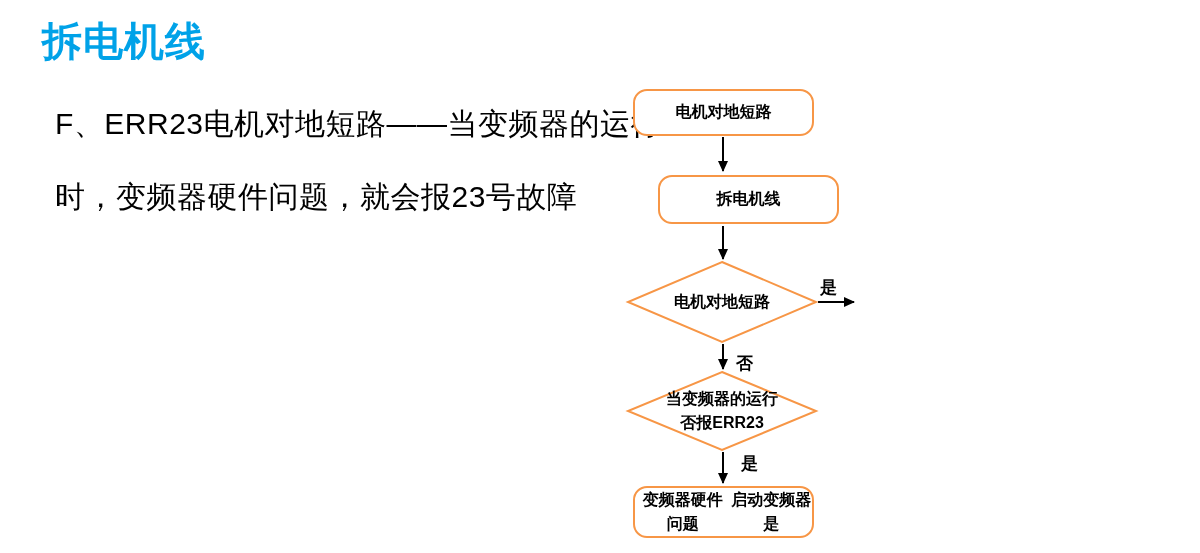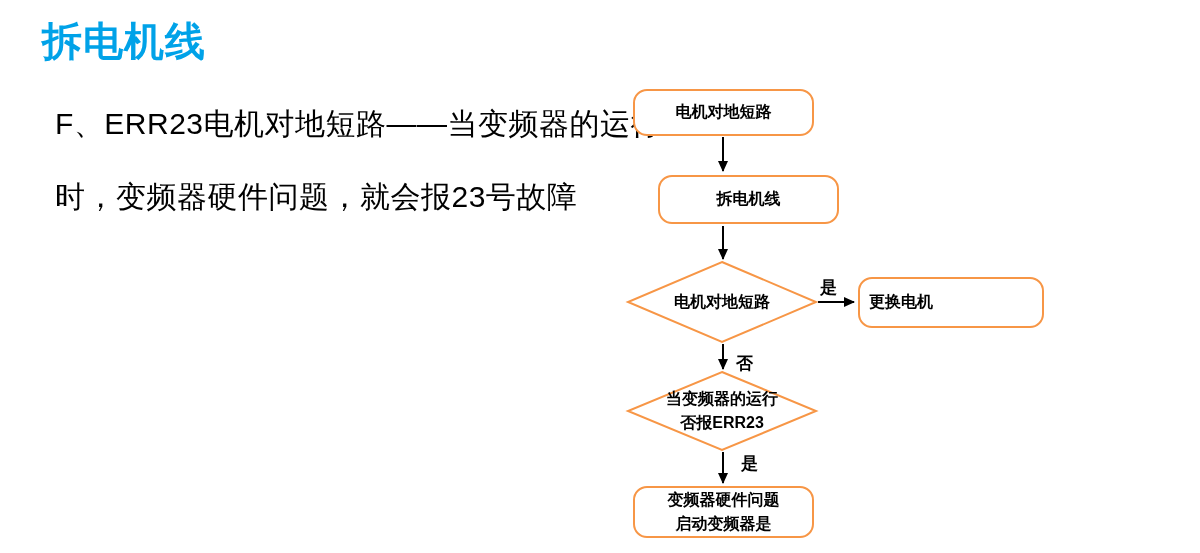--- a/index.html
+++ b/index.html
@@ -41,21 +41,21 @@
     border:2px solid var(--accent);
     border-radius:14px;
     background:#ffffff;
     display:flex;align-items:center;justify-content:center;
     font-size:16px;font-weight:600;color:#000;
     text-align:center;line-height:1.4;
   }
   .node-start{left:633px;top:89px;width:181px;height:47px;}
   .node-step1{left:658px;top:175px;width:181px;height:49px;}
   .node-replace-motor{left:858px;top:277px;width:186px;height:51px;justify-content:flex-start;padding-left:9px;text-align:left;}
-  .node-end{left:633px;top:486px;width:181px;height:52px;flex-direction:column;line-height:24px;}
+  .node-end{left:633px;top:486px;width:181px;height:52px;line-height:24px;}
 
   .diamond-label{
     position:absolute;width:188px;
     display:flex;flex-direction:column;align-items:center;justify-content:center;
     font-size:16px;font-weight:600;color:#000;
     text-align:center;line-height:24px;
     pointer-events:none;
   }
   .diamond-label-1{left:628px;top:278px;height:48px;}
   .diamond-label-2{left:628px;top:387px;height:48px;}
@@ -101,23 +101,20 @@
   </div>
 
   <div class="node node-step1">
     <span>拆电机线</span>
   </div>
 
   <div class="diamond-label diamond-label-1">
     <span>电机对地短路</span>
   </div>
 
-  <div class="node node-replace-motor">
-    <span>更换电机</span>
-  </div>
 
   <div class="diamond-label diamond-label-2">
     <span>当变频器的运行</span>
     <span>否报ERR23</span>
   </div>
 
   <div class="node node-end">
     <span>变频器硬件问题</span>
     <span>启动变频器是</span>
   </div>

